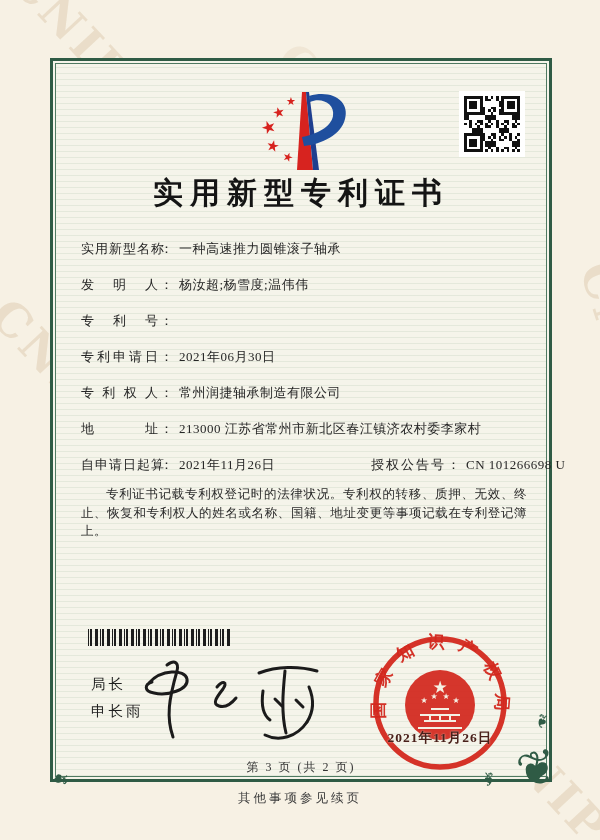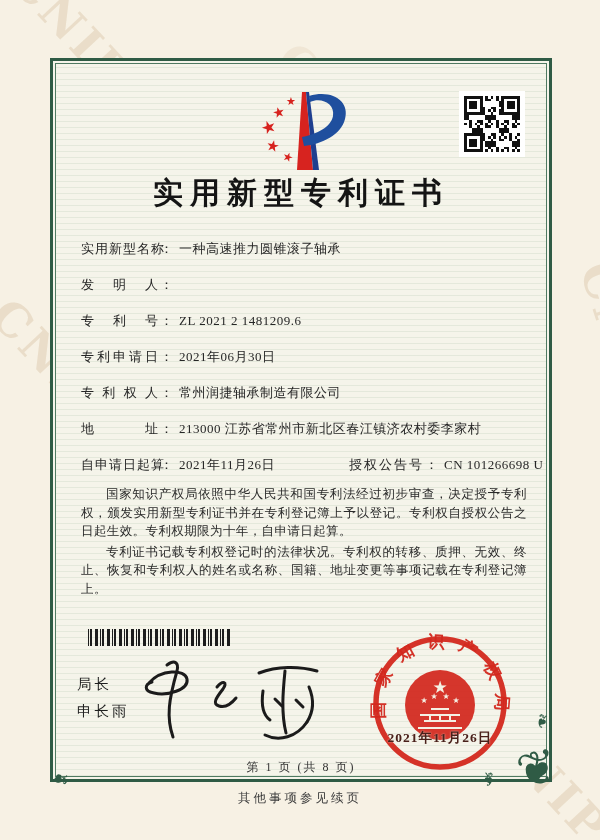--- a/index.html
+++ b/index.html
@@ -39,31 +39,31 @@
   .qrgrid{width:56px;height:56px;display:grid;grid-template-columns:repeat(21,1fr);grid-template-rows:repeat(21,1fr);}
   .qrgrid div{background:#111;}
   .title{position:absolute;left:0;right:0;top:112px;text-align:center;
          font-size:30px;font-weight:bold;letter-spacing:7px;color:#141414;}
 
   .fields{position:absolute;left:28px;top:178px;right:26px;font-size:13px;}
   .frow{height:36px;line-height:20px;display:flex;align-items:flex-start;white-space:nowrap;}
   .flabel{display:inline-block;width:78px;text-align:justify;text-align-last:justify;letter-spacing:1px;}
   .fcolon{display:inline-block;margin:0 6px 0 1px;}
   .fvalue{letter-spacing:0.5px;}
-  .fgroup2{margin-left:74px;display:flex;}
+  .fgroup2{margin-left:96px;display:flex;}
   .fgroup2 .flabel{width:auto;text-align-last:auto;letter-spacing:2px;}
 
   .paras{position:absolute;left:28px;top:424px;width:446px;
          font-size:12.5px;line-height:18.5px;text-align:justify;color:#2a2a2a;}
   .paras p{margin:0 0 2px 0;text-indent:2em;letter-spacing:0.4px;}
 
   .barcode{position:absolute;left:35px;top:568px;height:17px;display:flex;align-items:stretch;}
   .barcode i{display:block;background:#1d1d1d;}
 
-  .signer{position:absolute;left:24px;top:614px;font-size:14.5px;letter-spacing:3px;color:#1f1f1f;
+  .signer{position:absolute;left:38px;top:614px;font-size:14.5px;letter-spacing:3px;color:#1f1f1f;
           font-family:"Liberation Sans","DejaVu Sans",sans-serif;}
   .signer div{margin-bottom:8px;}
   .signature{position:absolute;left:80px;top:592px;}
 
   .seal{position:absolute;left:312px;top:567px;width:150px;height:150px;}
   .seal-date{position:absolute;left:312px;top:668px;width:150px;text-align:center;
              font-size:13.5px;font-weight:bold;color:#49201а;color:#49201a;letter-spacing:1px;
              text-shadow:0 0 2px rgba(245,240,230,0.8);}
 
   .pagefoot{position:absolute;left:0;right:0;top:698px;text-align:center;font-size:12px;letter-spacing:2px;color:#333;}
@@ -550,25 +550,25 @@
 
   <div class="fields">
     <div class="frow">
       <span class="flabel">实用新型名称</span>
         <span class="fcolon">：</span>
         <span class="fvalue">一种高速推力圆锥滚子轴承</span>
     </div>
     <div class="frow">
       <span class="flabel">发明人</span>
         <span class="fcolon">：</span>
+        <span class="fvalue">杨汝超;杨雪度;温伟伟</span>
     </div>
     <div class="frow">
       <span class="flabel">专利号</span>
         <span class="fcolon">：</span>
-        <span class="fvalue">ZL 2021 2 1481209.6</span>
     </div>
     <div class="frow">
       <span class="flabel">专利申请日</span>
         <span class="fcolon">：</span>
         <span class="fvalue">2021年06月30日</span>
     </div>
     <div class="frow">
       <span class="flabel">专利权人</span>
         <span class="fcolon">：</span>
         <span class="fvalue">常州润捷轴承制造有限公司</span>
@@ -584,21 +584,20 @@
         <span class="fvalue">2021年11月26日</span>
       <span class="fgroup2">
         <span class="flabel">授权公告号</span>
           <span class="fcolon">：</span>
           <span class="fvalue">CN 101266698 U</span>
       </span>
     </div>
   </div>
 
   <div class="paras">
-    <p>国家知识产权局依照中华人民共和国专利法经过初步审查，决定授予专利权，颁发实用新型专利证书并在专利登记簿上予以登记。专利权自授权公告之日起生效。专利权期限为十年，自申请日起算。</p>
     <p>专利证书记载专利权登记时的法律状况。专利权的转移、质押、无效、终止、恢复和专利权人的姓名或名称、国籍、地址变更等事项记载在专利登记簿上。</p>
   </div>
 
   <div class="barcode" id="barcode">
       <i style="width: 1px; margin-right: 1px;"></i>
       <i style="width: 2px; margin-right: 3px;"></i>
       <i style="width: 3px; margin-right: 2px;"></i>
       <i style="width: 1px; margin-right: 1px;"></i>
       <i style="width: 2px; margin-right: 3px;"></i>
       <i style="width: 3px; margin-right: 2px;"></i>
@@ -674,16 +673,16 @@
           <path d="M -20,12 H 20"></path>
           <path d="M -16,18 H 16 M -10,12 V 18 M 0,12 V 18 M 10,12 V 18"></path>
           <path d="M -22,25 H 22"></path>
           <path d="M -14,31 A 15 15 0 0 0 14,31"></path>
         </g>
       </g>
     </svg>
   </div>
   <div class="seal-date">2021年11月26日</div>
 
-  <div class="pagefoot">第 1 页 (共 8 页)</div>
+  <div class="pagefoot">第 3 页 (共 2 页)</div>
 </div>
 
 <div class="contnote">其他事项参见续页</div>
 
 </body></html>

